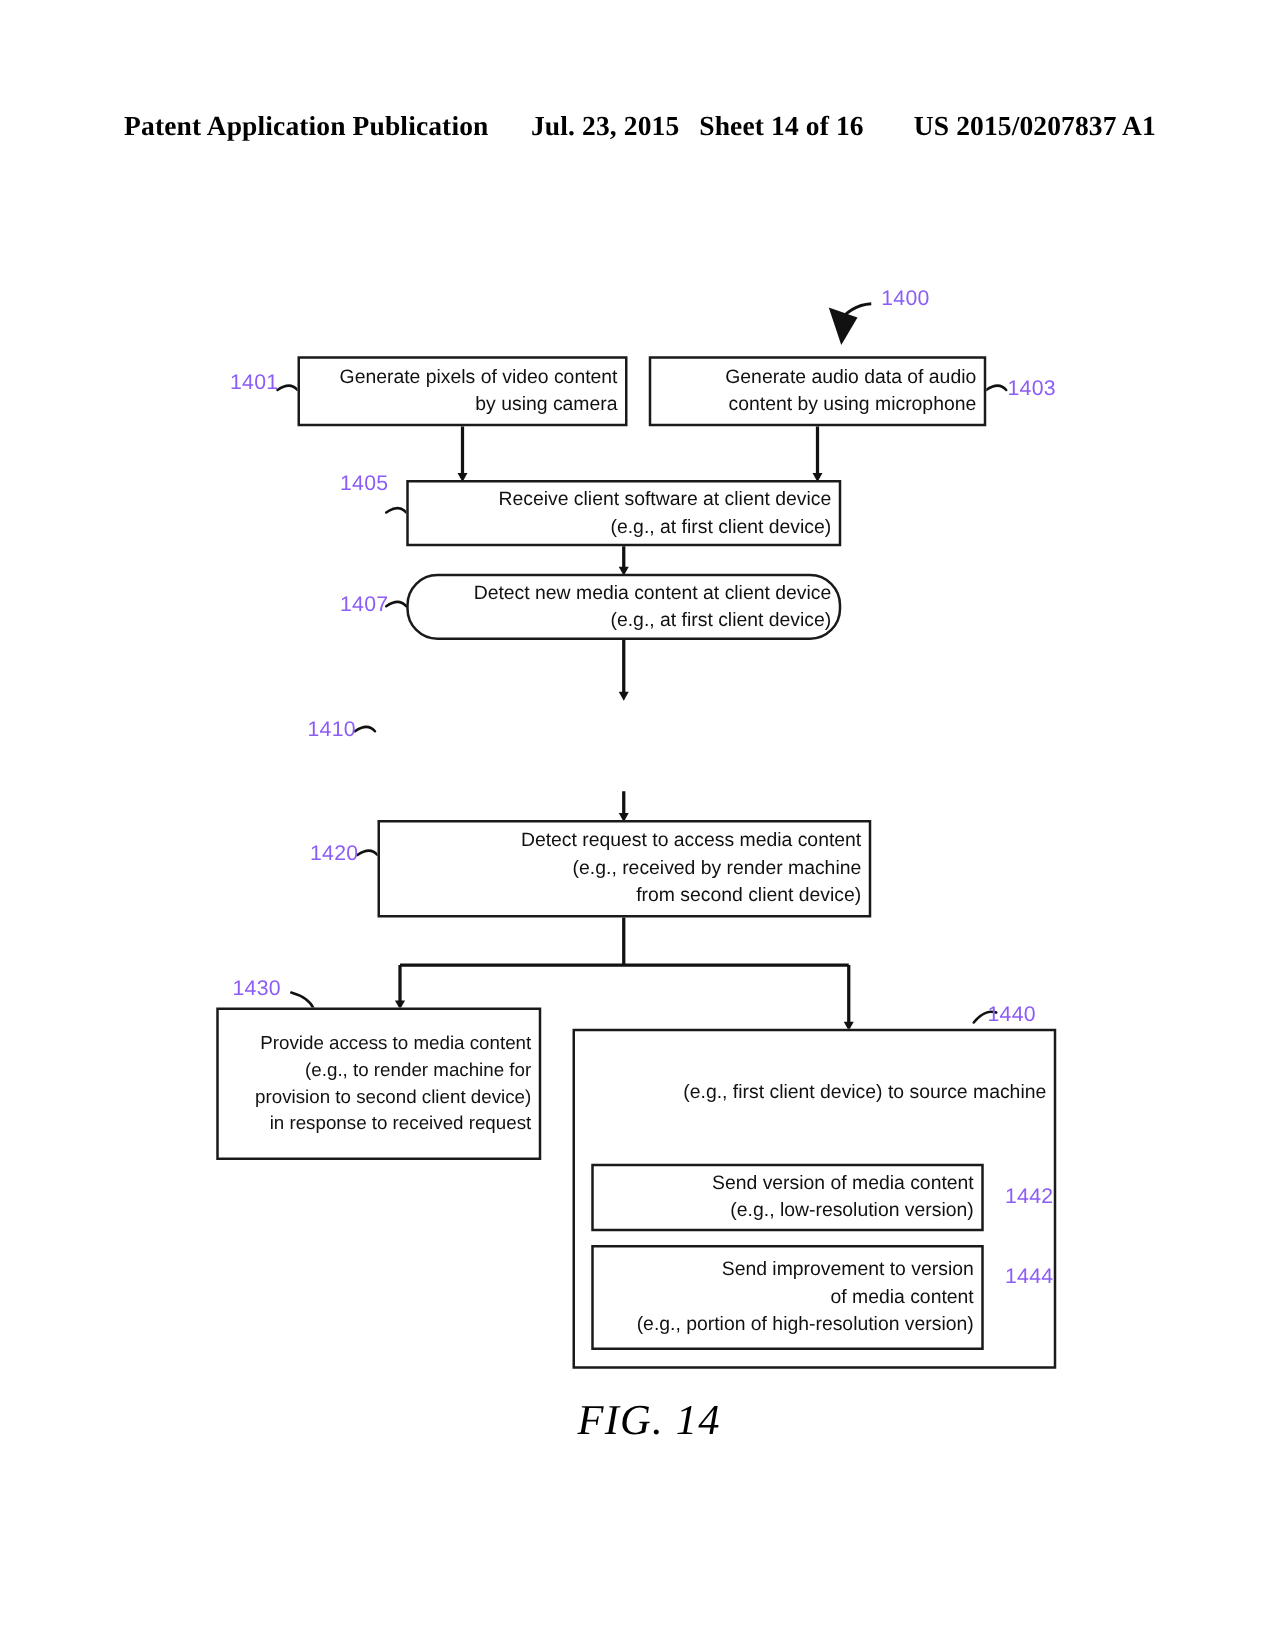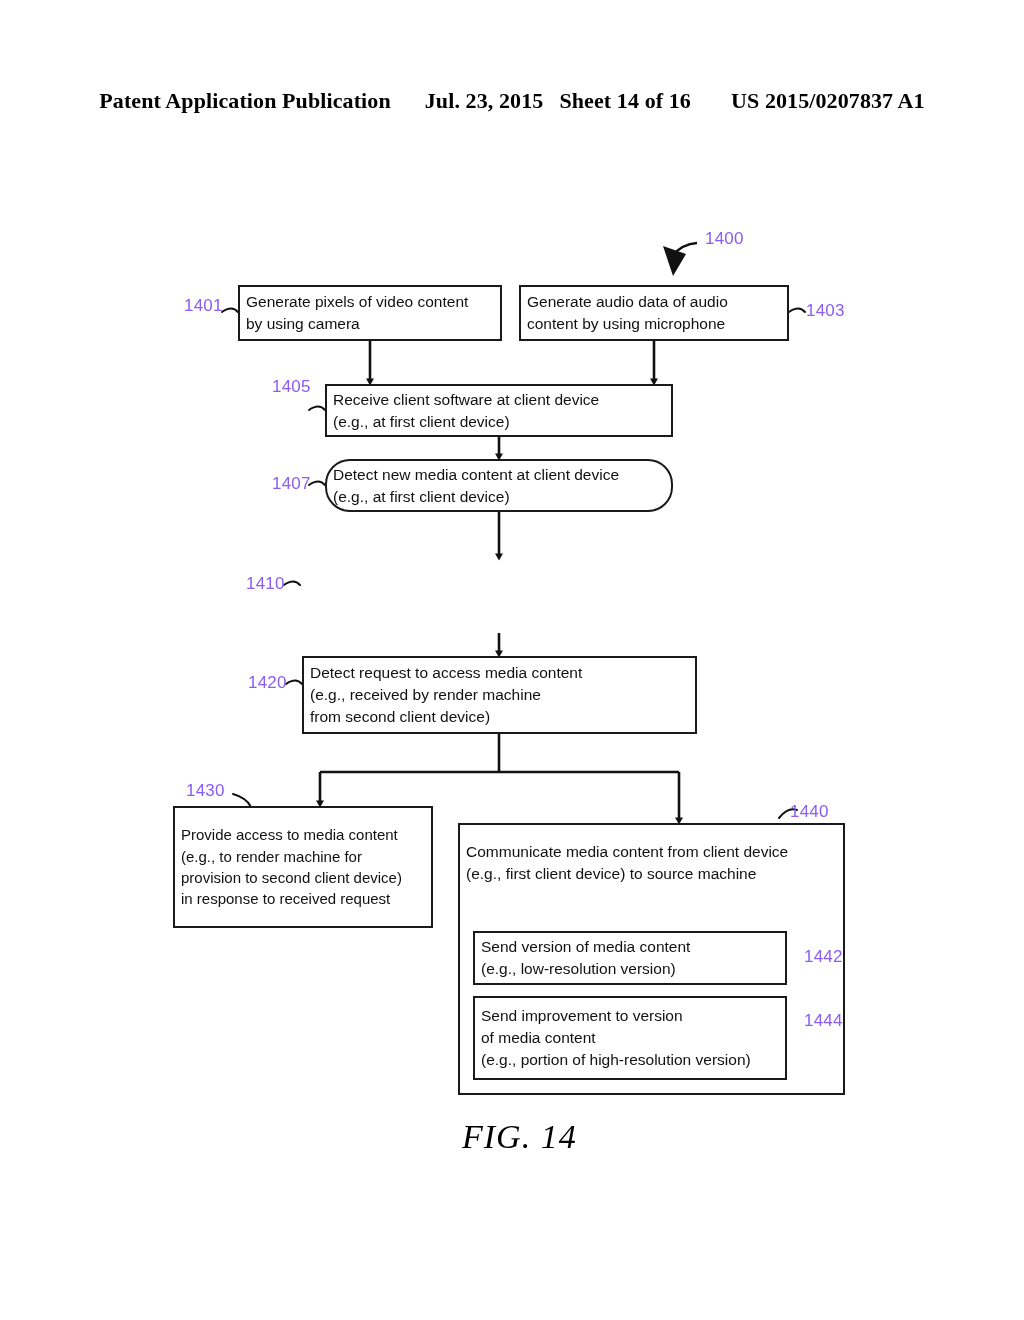--- a/index.html
+++ b/index.html
@@ -44,21 +44,21 @@
   }
 
   .box {
     position: absolute;
     border: 2px solid #1a1a1a;
     background: #ffffff;
     box-sizing: border-box;
     display: flex;
     align-items: center;
     justify-content: center;
-    text-align: left;
+    text-align: right;
     font-size: 15.5px;
     line-height: 1.42;
     padding: 2px 6px;
     color: #111111;
   }
   .box .txt { display: block; width: 100%; }
 
   .ref {
     position: absolute;
     font-size: 17px;
@@ -192,21 +192,21 @@
       <span>Provide access to media content</span><br>
       <span>(e.g., to render machine for</span><br>
       <span>provision to second client device)</span><br>
       <span>in response to received request</span>
     </span>
   </div>
   <div class="ref" style="left:186px; top:781px;">1430</div>
 
   <div class="box" style="left:458px; top:823px; width:387px; height:272px; align-items:flex-start; padding-top:16px;">
     <span class="txt">
-      <span>Communicate media content from client device</span><br>
+      <br>
       <span>(e.g., first client device) to source machine</span><br>
     </span>
   </div>
   <div class="ref" style="left:790px; top:802px;">1440</div>
 
   <div class="box" style="left:473px; top:931px; width:314px; height:54px;">
     <span class="txt">
       <span>Send version of media content</span><br>
       <span>(e.g., low-resolution version)</span>
     </span>

